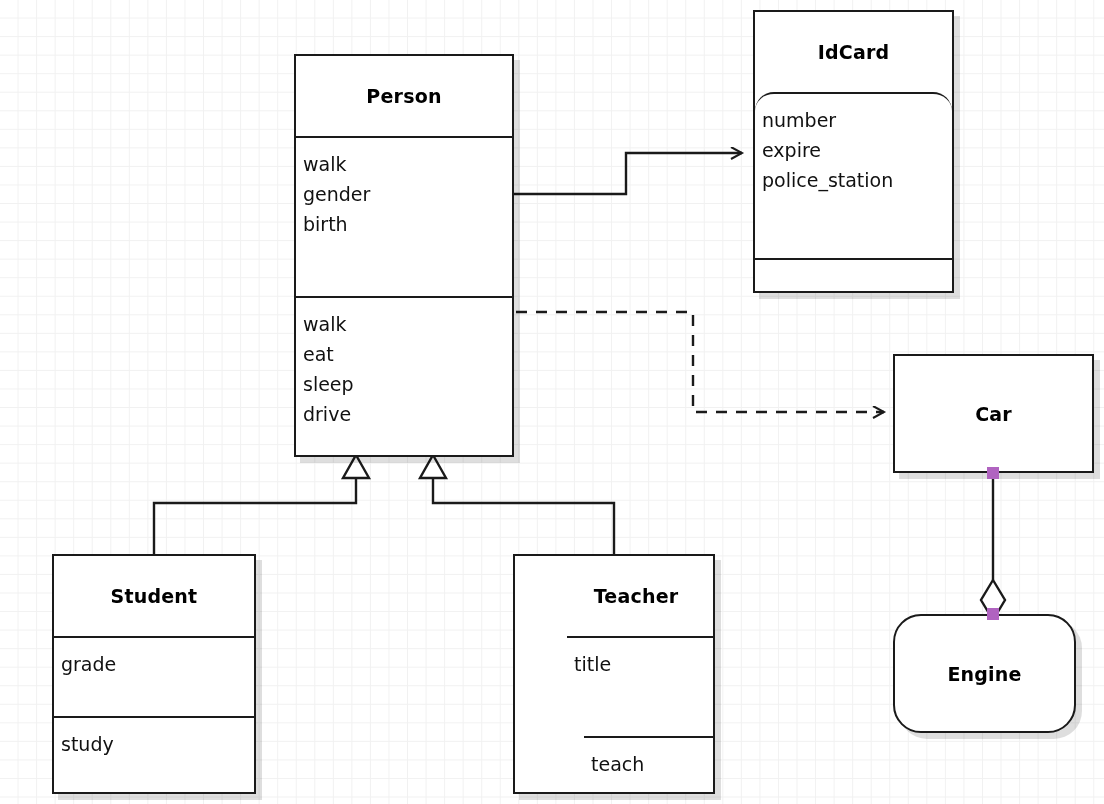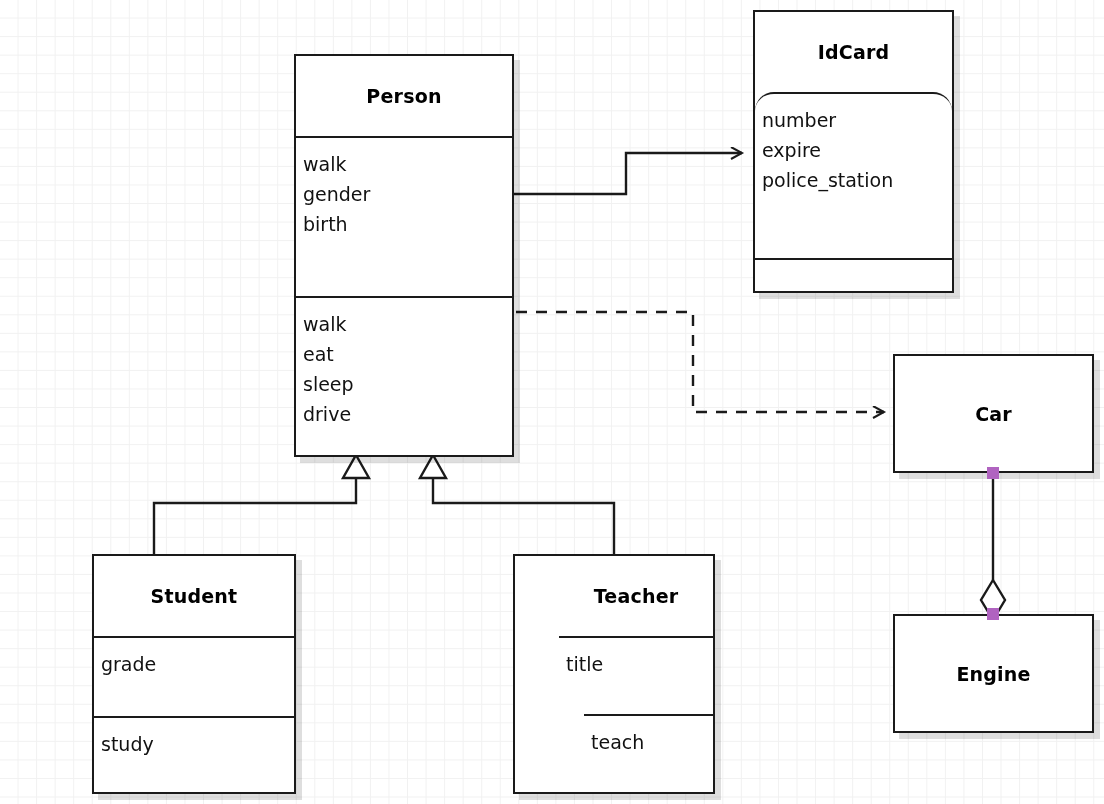--- a/index.html
+++ b/index.html
@@ -127,51 +127,51 @@
       <span>IdCard</span>
     </div>
     <div class="compartment cls-body" style="height:166px;border-radius:19px;">
       <div class="member">number</div>
       <div class="member">expire</div>
       <div class="member">police_station</div>
     </div>
     <div class="compartment cls-body" style="height:33px;"></div>
   </div>
 
-  <div class="uml-class" style="left:52px; top:554px; width:204px; height:240px;margin-left:40px;">
+  <div class="uml-class" style="left:52px; top:554px; width:204px; height:240px;">
     <div class="compartment cls-title" style="height:80px;">
       <span>Student</span>
     </div>
     <div class="compartment cls-body" style="height:80px;">
       <div class="member">grade</div>
     </div>
     <div class="compartment cls-body" style="height:78px;">
       <div class="member">study</div>
     </div>
   </div>
 
   <div class="uml-class" style="left:513px; top:554px; width:202px; height:240px;padding-left:44px;">
     <div class="compartment cls-title" style="height:80px;">
       <span>Teacher</span>
     </div>
-    <div class="compartment cls-body" style="height:78px;">
+    <div class="compartment cls-body" style="height:100px;margin-left:8px;">
       <div class="member">title</div>
     </div>
     <div class="compartment cls-body" style="height:78px;margin-left:25px;">
       <div class="member">teach</div>
     </div>
   </div>
 
   <div class="uml-class" style="left:893px; top:354px; width:201px; height:119px;">
     <div class="compartment cls-title" style="height:115px;">
       <span>Car</span>
     </div>
   </div>
 
-  <div class="uml-class" style="left:893px; top:614px; width:201px; height:119px;">
+  <div class="uml-class" style="left:893px; top:614px; width:183px; height:119px;border-radius:28px;">
     <div class="compartment cls-title" style="height:115px;">
       <span>Engine</span>
     </div>
   </div>
 
   <div class="handle" style="left:987px; top:467px;"></div>
   <div class="handle" style="left:987px; top:608px;"></div>
 
 </div>
 

